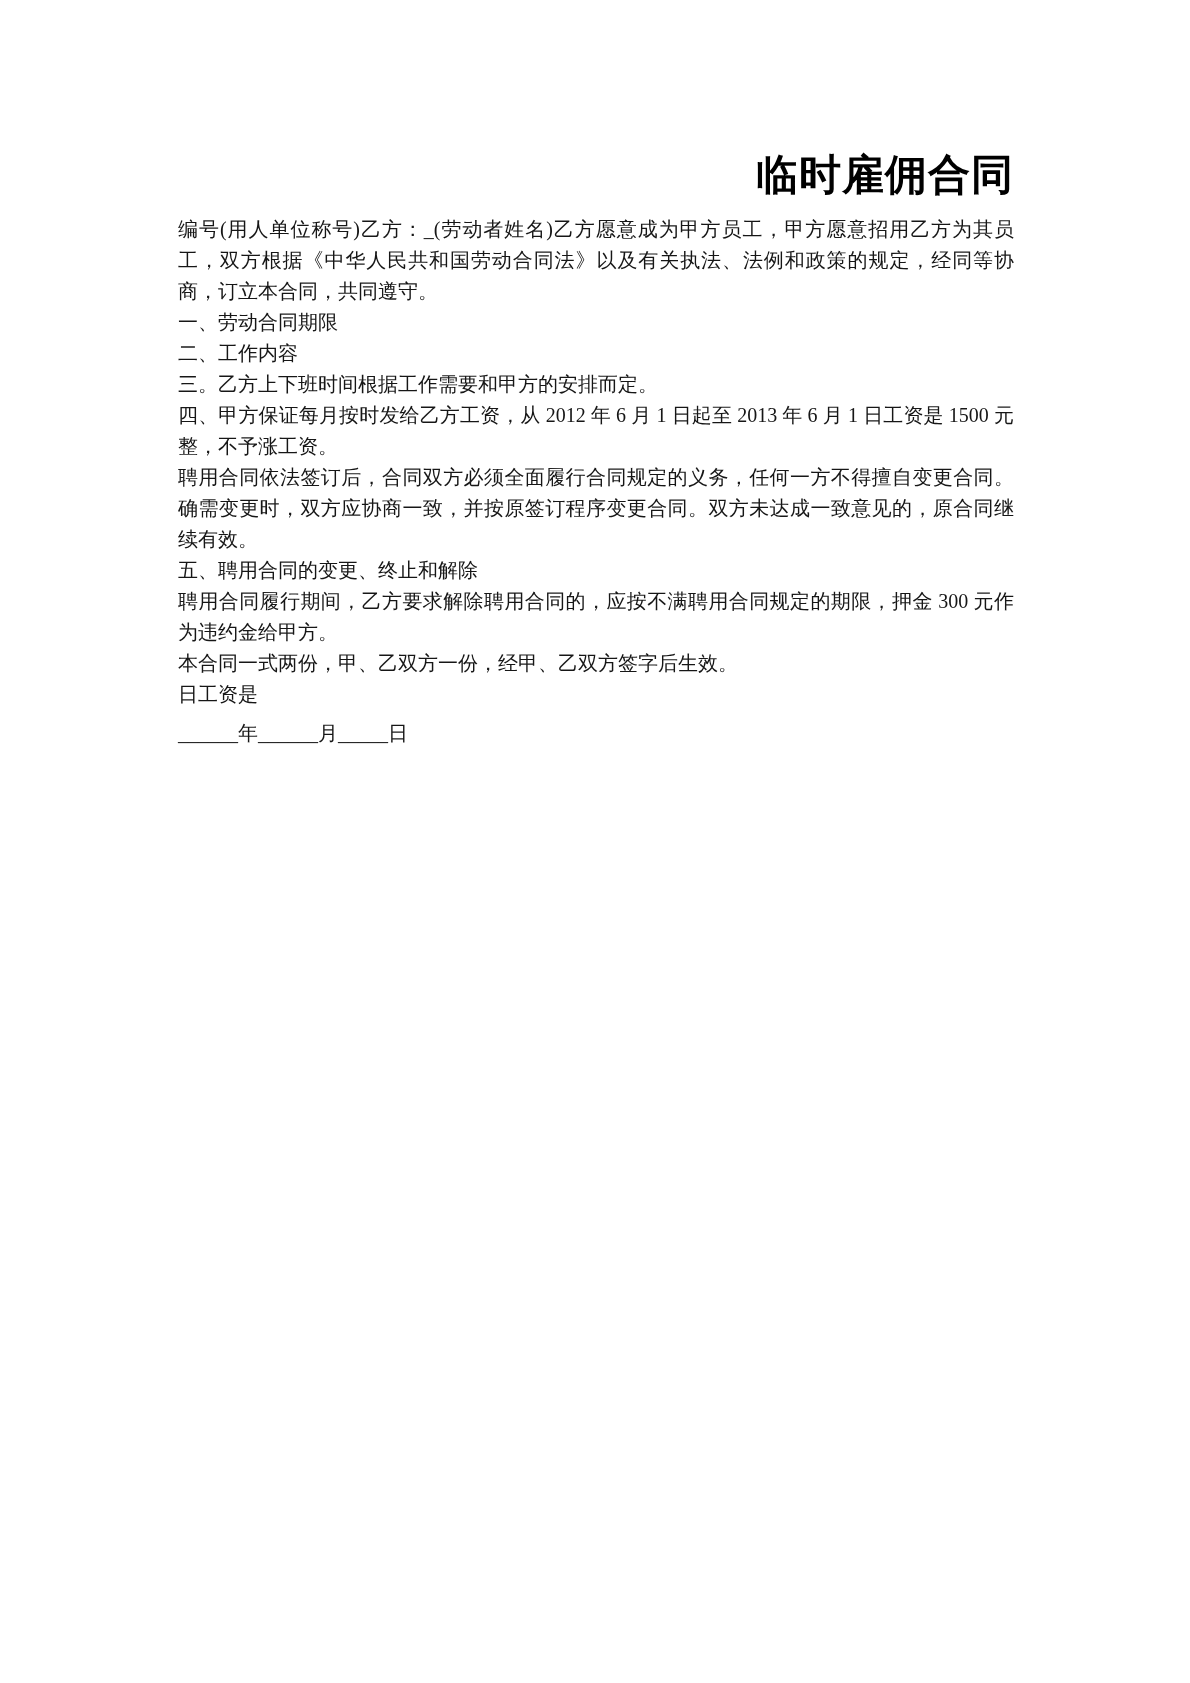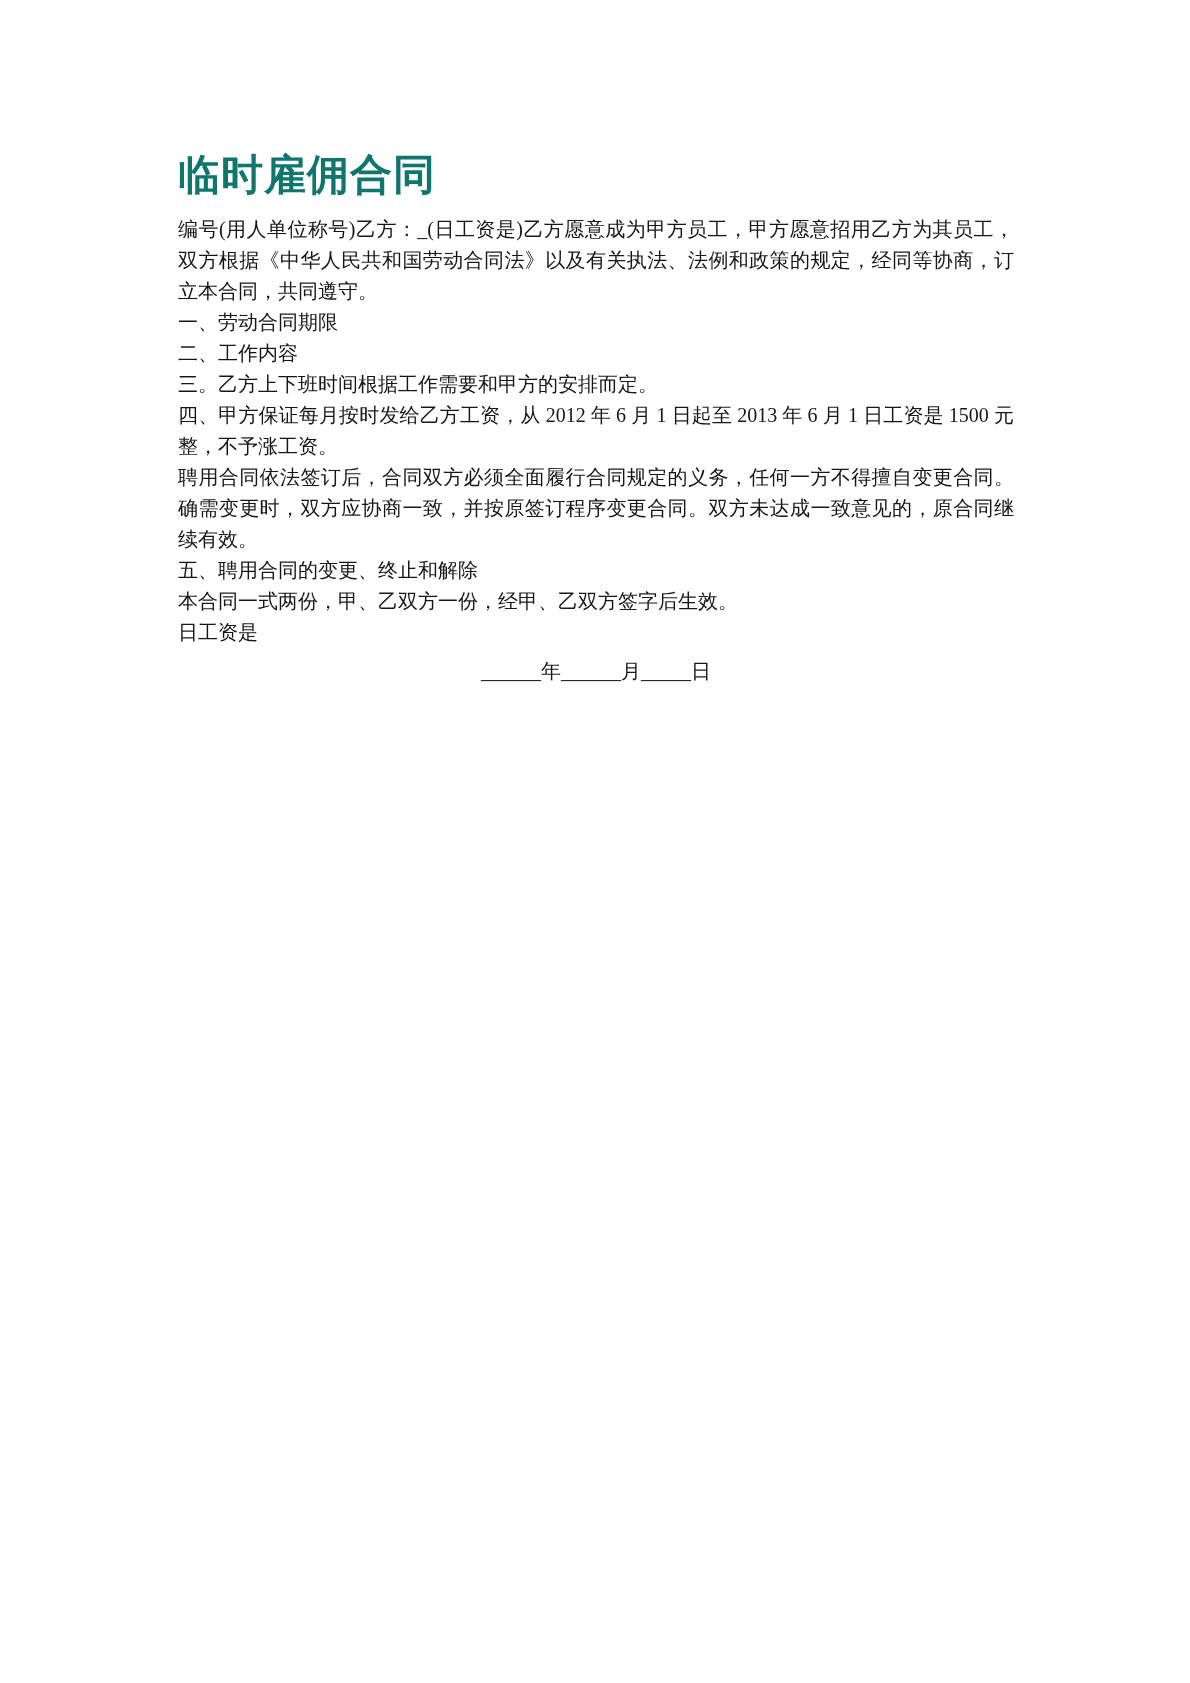--- a/index.html
+++ b/index.html
@@ -18,62 +18,63 @@
     position: absolute;
     left: 178px;
     top: 148px;
     width: 836px;
   }
   .doc-title {
     font-family: "Liberation Serif", "DejaVu Serif", serif;
     font-weight: 700;
     font-size: 42px;
     line-height: 54px;
-    text-align: left;
+    text-align: right;
     margin: 0 0 12px 0;
-    color: #0f766e;
+    color: #000000;
     letter-spacing: 1px;
   }
   .para {
     font-family: "Liberation Serif", "DejaVu Serif", serif;
     font-size: 20px;
     line-height: 31px;
     margin: 0;
     text-align: justify;
     color: #161616;
     word-break: break-all;
   }
   .date-line {
     margin-top: 8px;
-    text-align: center;
+    text-align: left;
   }
 </style>
 </head>
 <body>
 
 <div class="page">
   <div class="content">
     <h1 class="doc-title">临时雇佣合同</h1>
 
-    <p class="para">编号(用人单位称号)乙方：_(日工资是)乙方愿意成为甲方员工，甲方愿意招用乙方为其员工，双方根据《中华人民共和国劳动合同法》以及有关执法、法例和政策的规定，经同等协商，订立本合同，共同遵守。</p>
+    <p class="para">编号(用人单位称号)乙方：_(劳动者姓名)乙方愿意成为甲方员工，甲方愿意招用乙方为其员工，双方根据《中华人民共和国劳动合同法》以及有关执法、法例和政策的规定，经同等协商，订立本合同，共同遵守。</p>
 
     <p class="para">一、劳动合同期限</p>
 
 
     <p class="para">二、工作内容</p>
 
 
     <p class="para">三。乙方上下班时间根据工作需要和甲方的安排而定。</p>
 
     <p class="para">四、甲方保证每月按时发给乙方工资，从 2012 年 6 月 1 日起至 2013 年 6 月 1 日工资是 1500 元整，不予涨工资。</p>
 
     <p class="para">聘用合同依法签订后，合同双方必须全面履行合同规定的义务，任何一方不得擅自变更合同。确需变更时，双方应协商一致，并按原签订程序变更合同。双方未达成一致意见的，原合同继续有效。</p>
 
     <p class="para">五、聘用合同的变更、终止和解除</p>
 
+    <p class="para">聘用合同履行期间，乙方要求解除聘用合同的，应按不满聘用合同规定的期限，押金 300 元作为违约金给甲方。</p>
 
     <p class="para">本合同一式两份，甲、乙双方一份，经甲、乙双方签字后生效。</p>
 
     <p class="para">日工资是</p>
 
     <p class="para date-line">______年______月_____日</p>
   </div>
 </div>
 
 </body></html>

